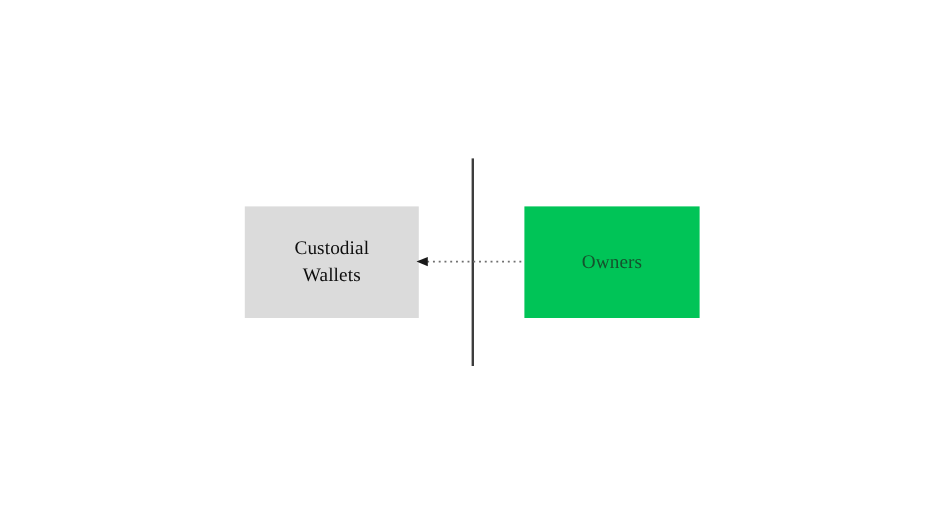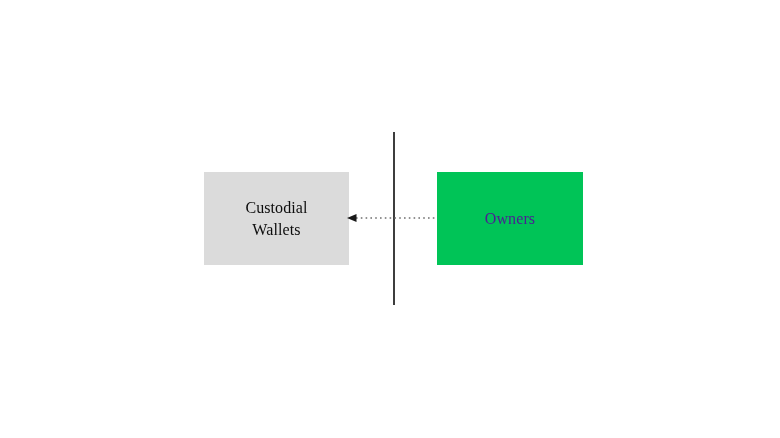--- a/index.html
+++ b/index.html
@@ -63,21 +63,21 @@
 
 <div class="canvas">
 
   <div class="divider" style="background-color: rgb(61, 61, 61);"></div>
 
   <div class="node node-custodial" style="background-color: rgb(219, 219, 219);">
     <span class="node-label" style="color: rgb(13, 13, 13);">Custodial Wallets</span>
   </div>
 
   <div class="node node-owners" style="background-color: rgb(0, 196, 87);">
-    <span class="node-label" style="color: #4c1d95; text-align: right;">Owners</span>
+    <span class="node-label" style="color: #14532d; text-align: right;">Owners</span>
   </div>
 
   <svg class="edge" width="90" height="14" viewBox="0 0 90 14">
     <line x1="9" y1="7" x2="90" y2="7" stroke-width="1.4" stroke-dasharray="1.6 3.2" stroke="#6f6f6f"></line>
     <polygon points="0,7 9.5,3.1 9.5,10.9" fill="#1a1a1a"></polygon>
   </svg>
 
 </div>
 
 </body></html>

